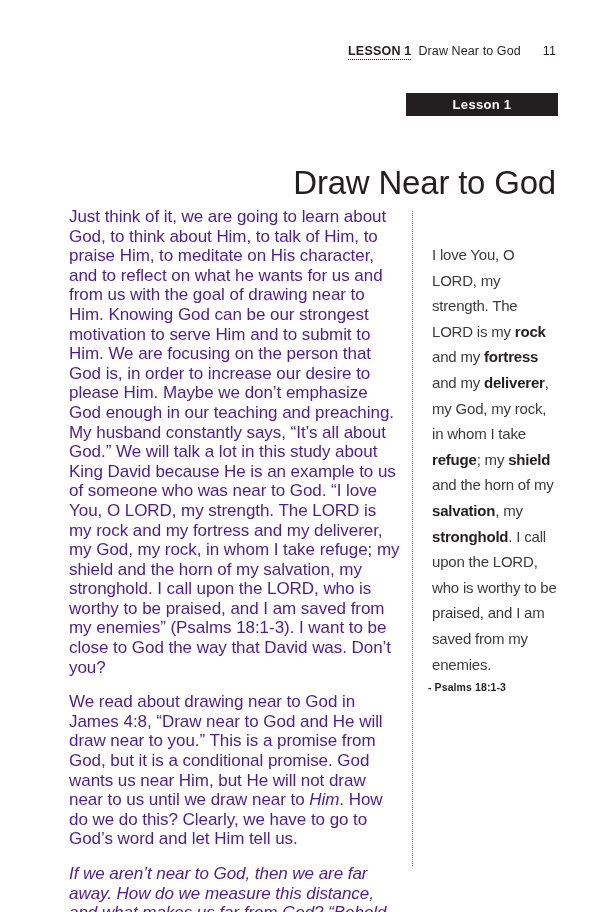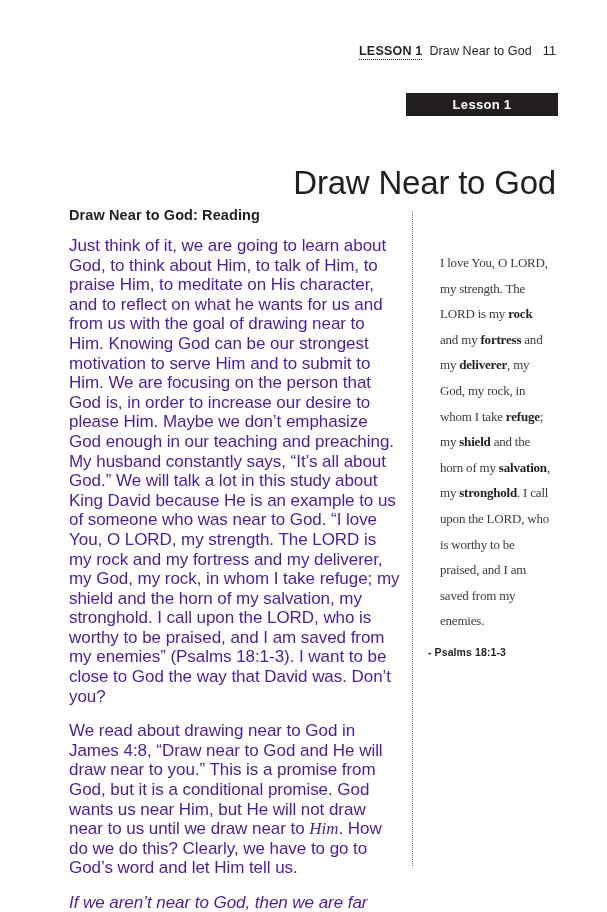--- a/index.html
+++ b/index.html
@@ -42,21 +42,21 @@
     font-size: 12.5px;
     letter-spacing: 0.2px;
     border-bottom: 1.5px dotted #231f20;
     padding-bottom: 1px;
   }
   .running-head .rh-title {
     font-size: 12.5px;
   }
   .running-head .rh-page {
     font-size: 12.5px;
-    margin-left: 4px;
+    margin-left: 15px;
   }
 
   
   .lesson-bar {
     position: absolute;
     left: 406px;
     top: 93px;
     width: 152px;
     height: 23px;
     background: #231f20;
@@ -107,37 +107,36 @@
   }
   .body-col p {
     margin: 0 0 15px 0;
     font-size: 17px;
     line-height: 19.6px;
     color: #4c1d95;
     letter-spacing: -0.05px;
     text-align: left;
   }
   .body-col p:last-child { margin-bottom: 0; font-style: italic; }
-  .body-col em { font-style: italic; font-family: Liberation Serif, serif; }
+  .body-col em { font-style: italic; }
 
   
   .quote-col {
     position: absolute;
     left: 428px;
     top: 238px;
     width: 136px;
   }
   .quote-text {
-    font-size: 13px;
+    font-size: 15px;
     line-height: 25.6px;
     color: #3b3b3b;
     font-weight: 300;
     letter-spacing: -0.2px;
-    margin: 12px;
-    font-family: Liberation Serif, serif;
+    margin: 4px;
   }
   .quote-text b {
     font-weight: bold;
     color: #231f20;
   }
   .quote-attrib {
     font-size: 10.5px;
     font-weight: bold;
     color: #231f20;
     letter-spacing: 0.1px;
@@ -156,21 +155,20 @@
 
   <div class="lesson-bar">
     <span>Lesson 1</span>
   </div>
 
   <h1 class="chapter-title">Draw Near to God</h1>
 
   <div class="col-divider"></div>
 
   <div class="body-col">
-    <h2 class="section-head">Draw Near to God: Reading</h2>
 
     <p>Just think of it, we are going to learn about God, to think about Him, to talk of Him, to praise Him, to meditate on His character, and to reflect on what he wants for us and from us with the goal of drawing near to Him. Knowing God can be our strongest motivation to serve Him and to submit to Him. We are focusing on the person that God is, in order to increase our desire to please Him. Maybe we don’t emphasize God enough in our teaching and preaching. My husband constantly says, “It’s all about God.” We will talk a lot in this study about King David because He is an example to us of someone who was near to God. “I love You, O LORD, my strength. The LORD is my rock and my fortress and my deliverer, my God, my rock, in whom I take refuge; my shield and the horn of my salvation, my stronghold. I call upon the LORD, who is worthy to be praised, and I am saved from my enemies” (Psalms 18:1-3). I want to be close to God the way that David was. Don’t you?</p>
 
     <p><span>We read about drawing near to God in James 4:8, “Draw near to God and He will draw near to you.” This is a promise from God, but it is a conditional promise. God wants us near Him, but He will not draw near to us until we draw near to </span><em>Him</em><span>. How do we do this? Clearly, we have to go to God’s word and let Him tell us.</span></p>
 
     <p>If we aren’t near to God, then we are far away. How do we measure this distance, and what makes us far from God? “Behold, the Lord’s hand is not shortened, that it cannot save, or his ear dull, that it cannot hear; but your iniquities have made a</p>
   </div>
 
   <div class="quote-col">
     <p class="quote-text"><span>I love You, O LORD, my strength. The LORD is my </span><b>rock</b><span> and my </span><b>fortress</b><span> and my </span><b>deliverer</b><span>, my God, my rock, in whom I take </span><b>refuge</b><span>; my </span><b>shield</b><span> and the horn of my </span><b>salvation</b><span>, my </span><b>stronghold</b><span>. I call upon the LORD, who is worthy to be praised, and I am saved from my enemies.</span></p>

